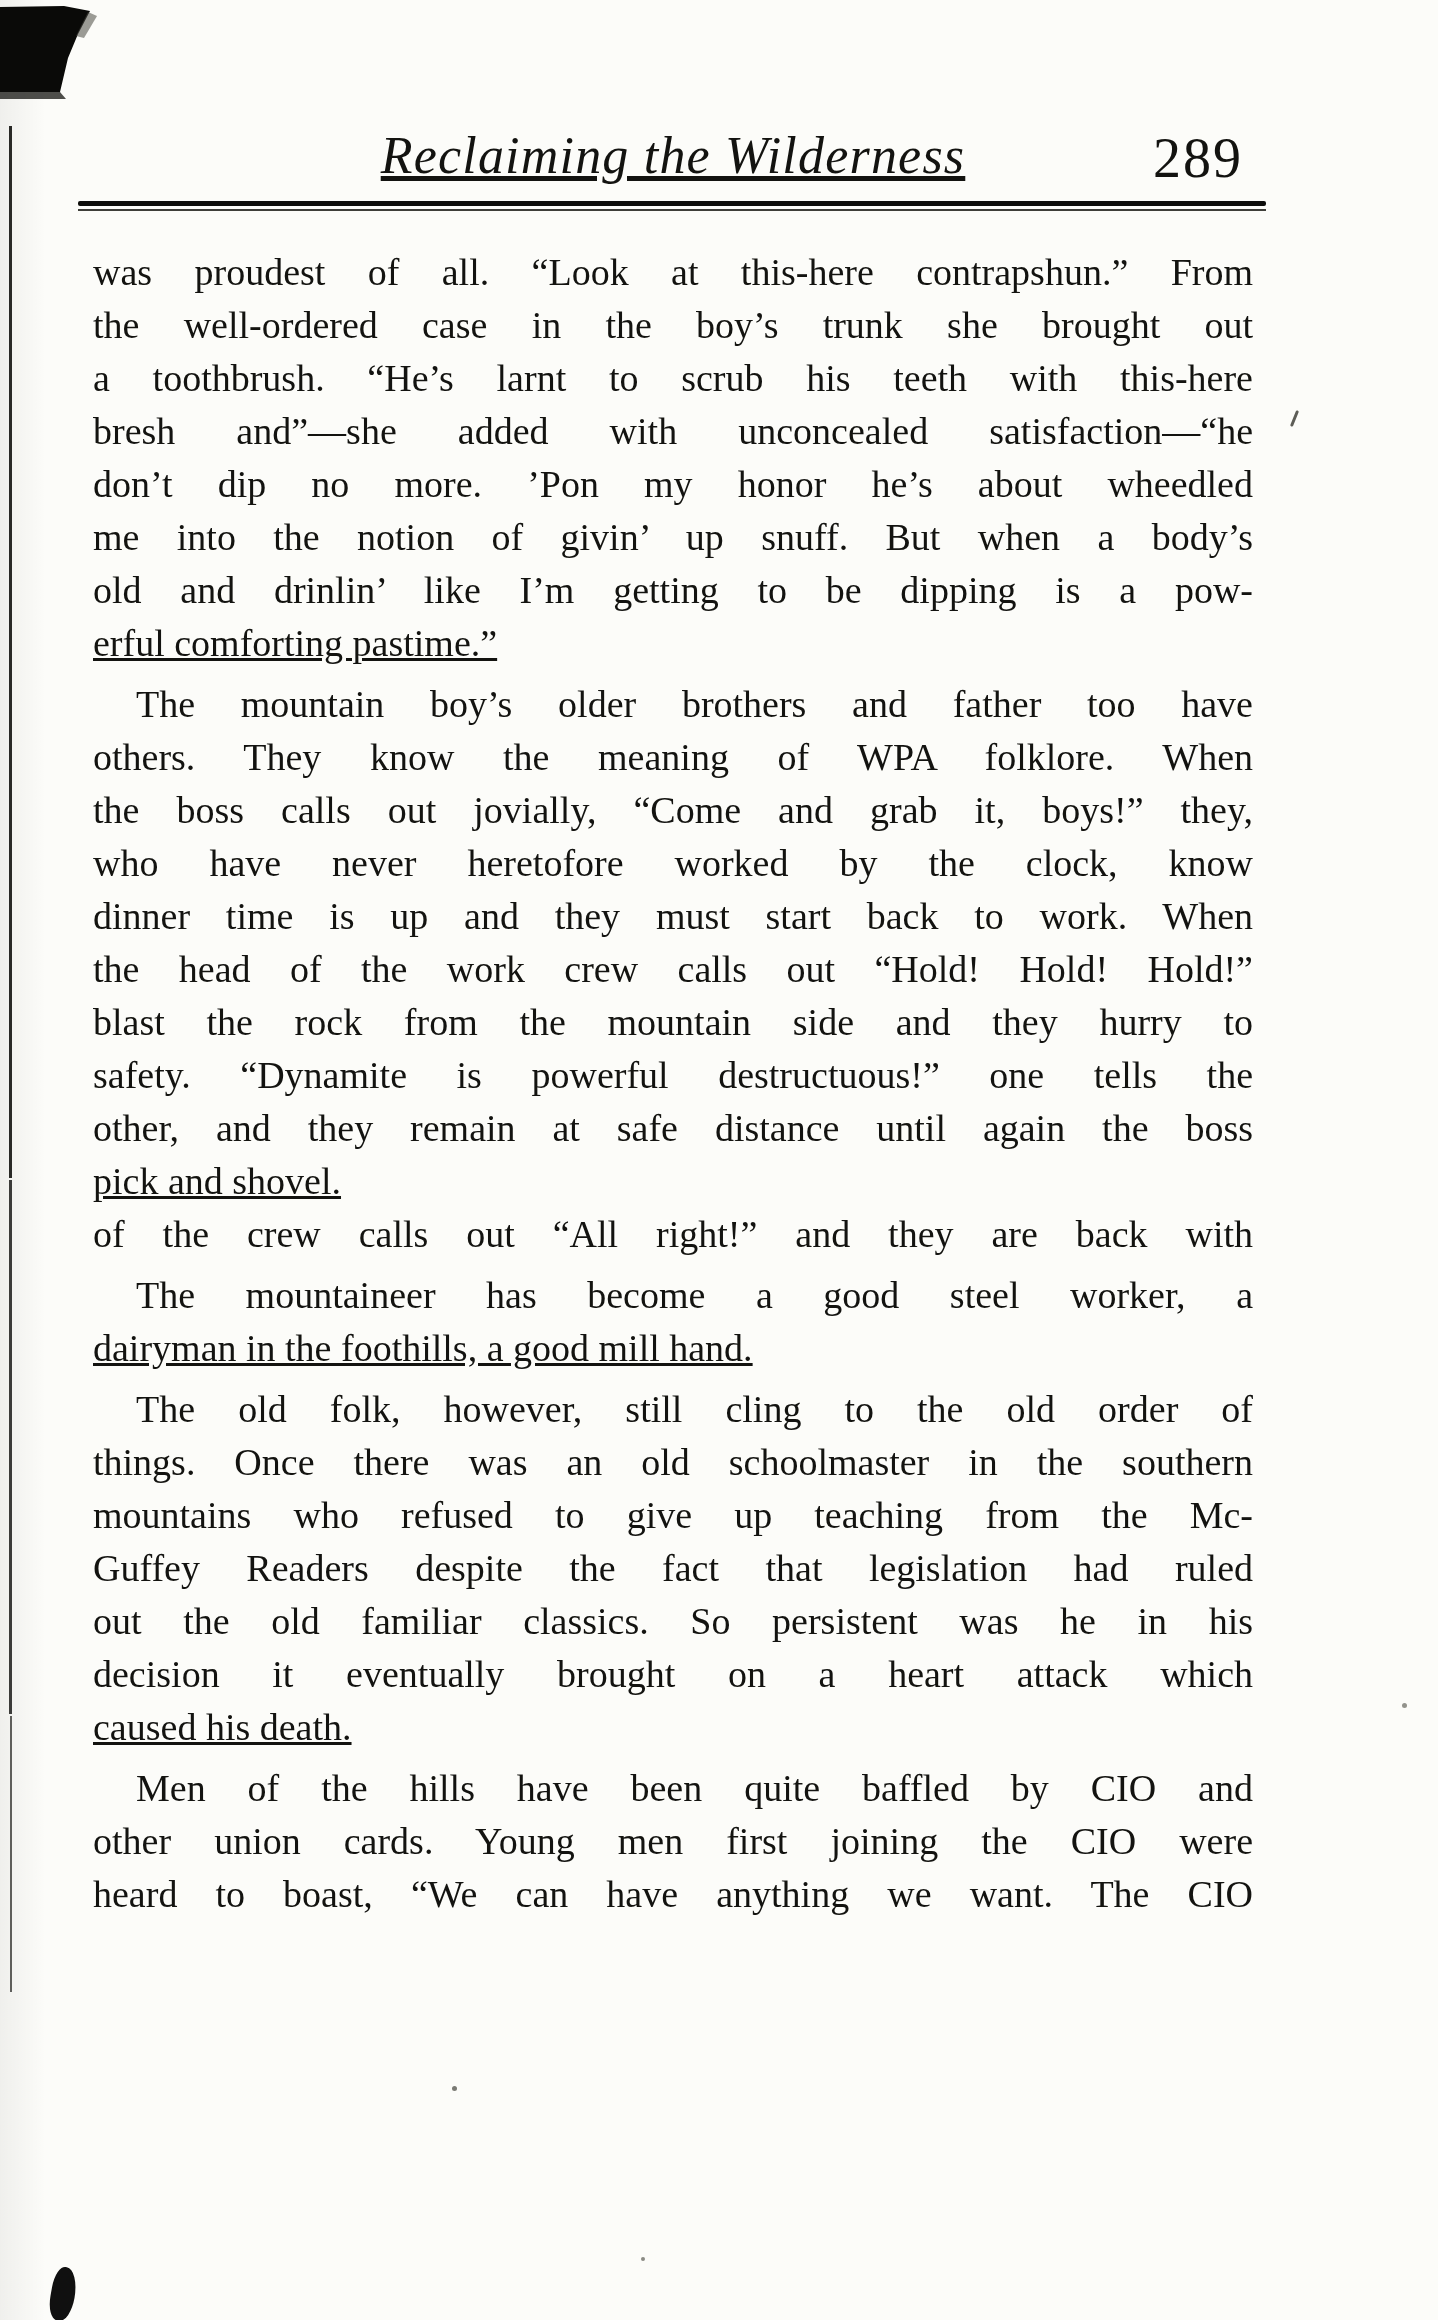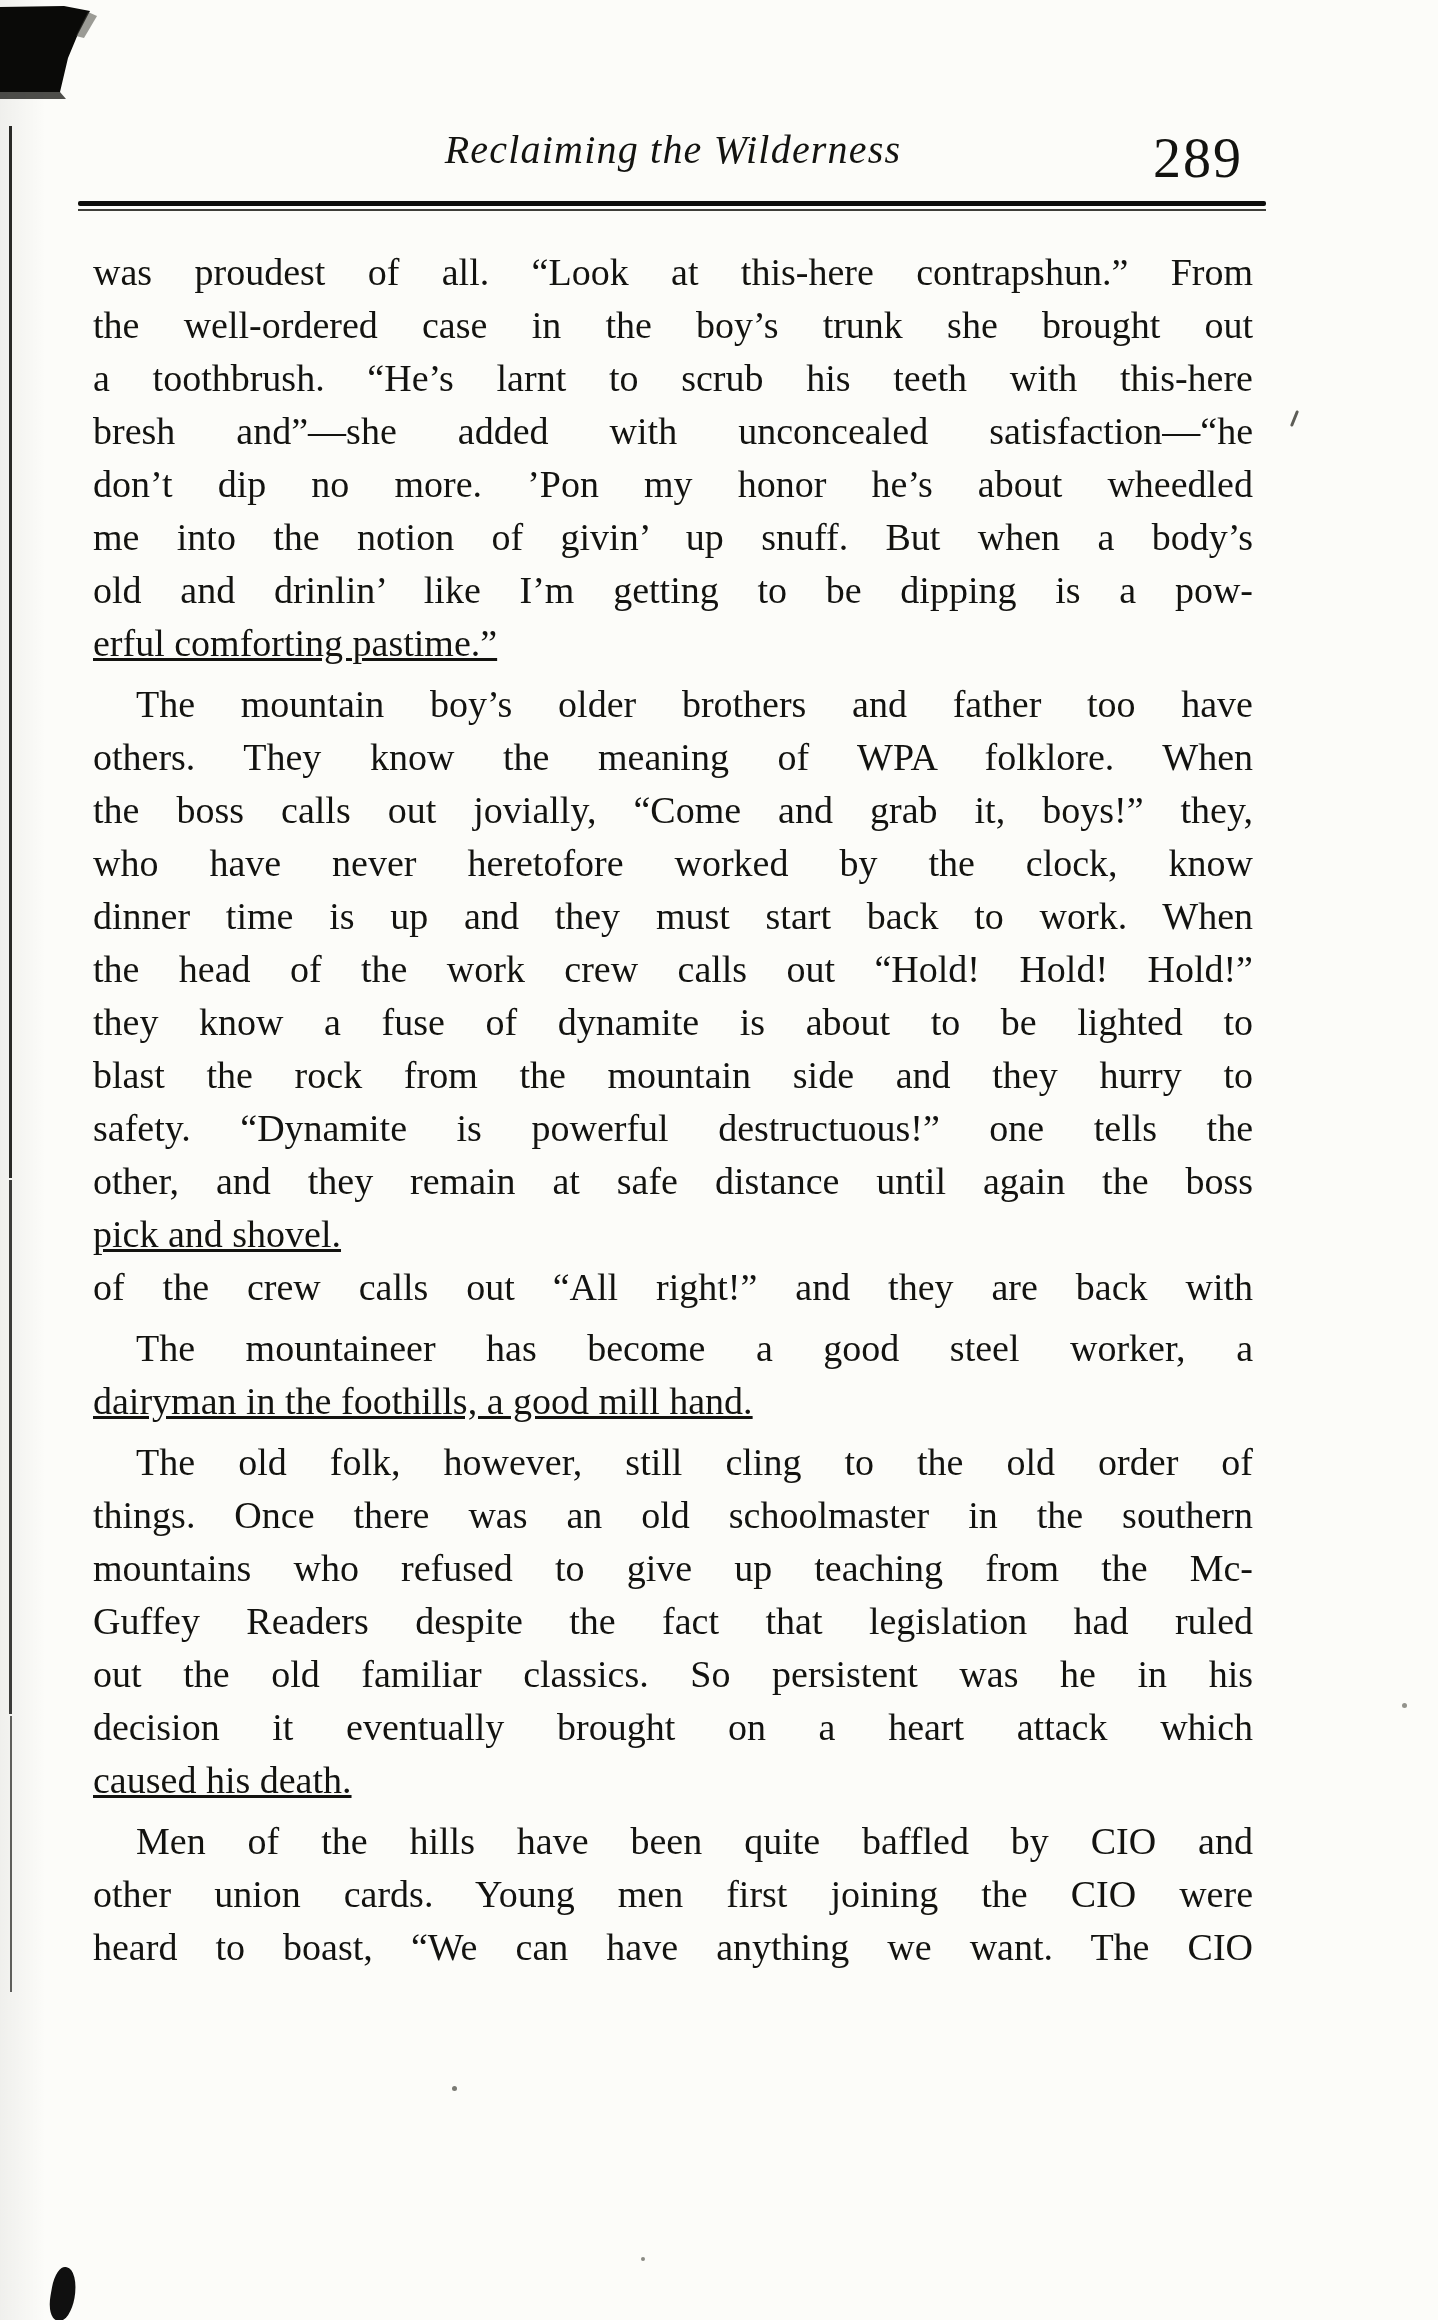--- a/index.html
+++ b/index.html
@@ -37,22 +37,23 @@
     transform:rotate(10deg);
   }
   
   .header{
     position:absolute;left:85px;top:126px;width:1176px;height:60px;
     text-align:center;
   }
   .header .title{
     display:inline-block;
     font-style:italic;
-    font-size:40px;
+    font-size:52px;
     letter-spacing:1.2px;
+    text-decoration:underline;
   }
   .header .page-num{
     position:absolute;right:18px;top:0;
     font-size:56px;
     letter-spacing:2px;
   }
   
   .rule{position:absolute;left:78px;top:201px;width:1188px;}
   .rule .thick{height:5px;background:#0d0d0b;border-radius:2px;}
   .rule .thin{height:2px;background:#1c1c18;margin-top:3px;opacity:.85;}
@@ -122,21 +123,20 @@
         <div class="line">old and drinlin’ like I’m getting to be dipping is a pow-</div>
         <div class="line last">erful comforting pastime.”</div>
       </div>
       <div class="paragraph">
         <div class="line indent">The mountain boy’s older brothers and father too have</div>
         <div class="line">others. They know the meaning of WPA folklore. When</div>
         <div class="line">the boss calls out jovially, “Come and grab it, boys!” they,</div>
         <div class="line">who have never heretofore worked by the clock, know</div>
         <div class="line">dinner time is up and they must start back to work. When</div>
         <div class="line">the head of the work crew calls out “Hold! Hold! Hold!”</div>
-        <div class="line">they know a fuse of dynamite is about to be lighted to</div>
         <div class="line">blast the rock from the mountain side and they hurry to</div>
         <div class="line">safety. “Dynamite is powerful destructuous!” one tells the</div>
         <div class="line">other, and they remain at safe distance until again the boss</div>
         <div class="line last">pick and shovel.</div>
         <div class="line">of the crew calls out “All right!” and they are back with</div>
       </div>
       <div class="paragraph">
         <div class="line indent">The mountaineer has become a good steel worker, a</div>
         <div class="line last">dairyman in the foothills, a good mill hand.</div>
       </div>

